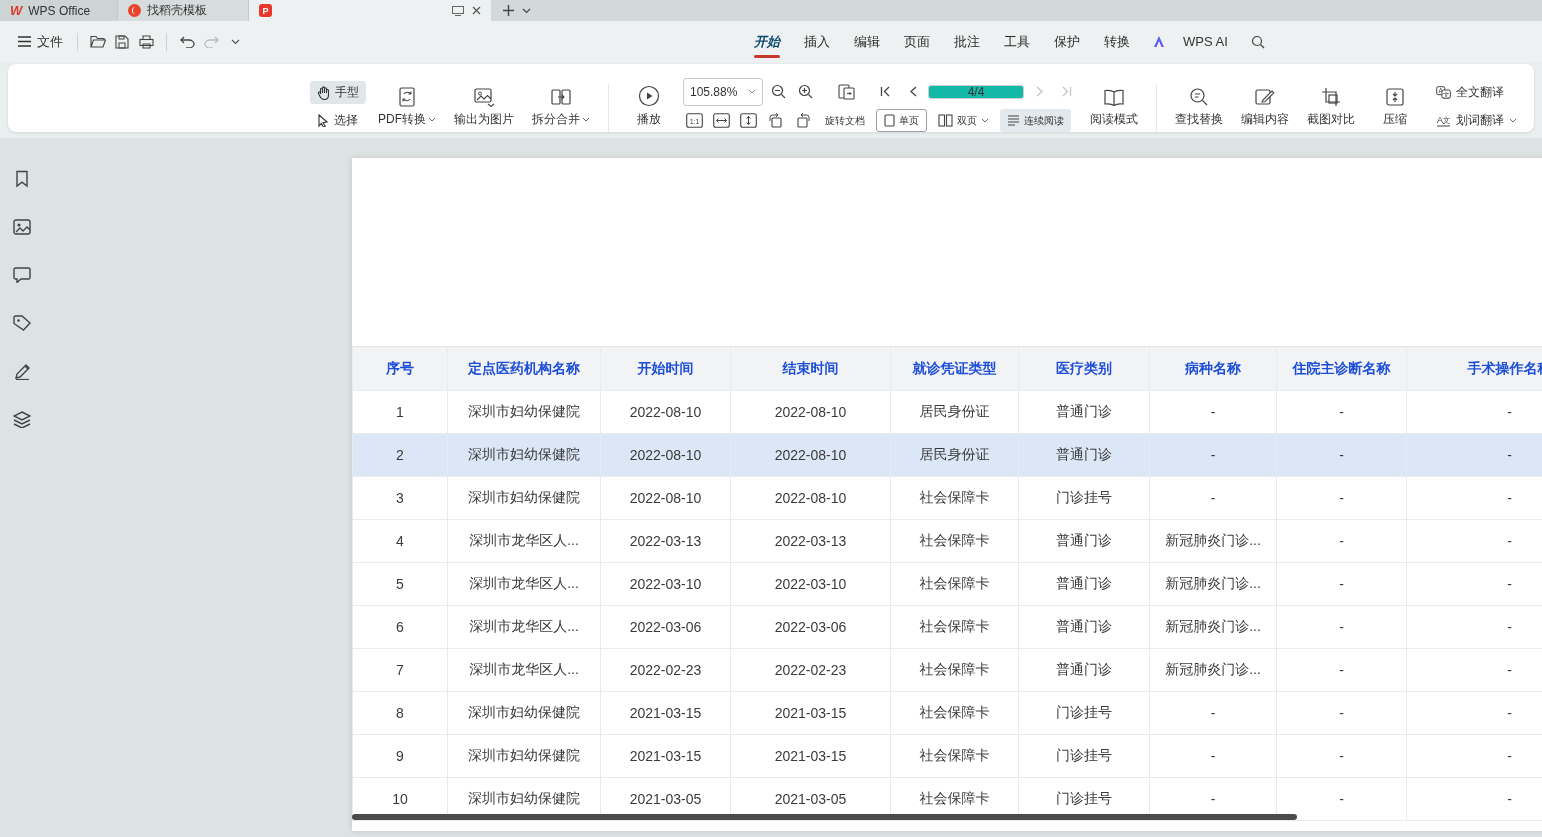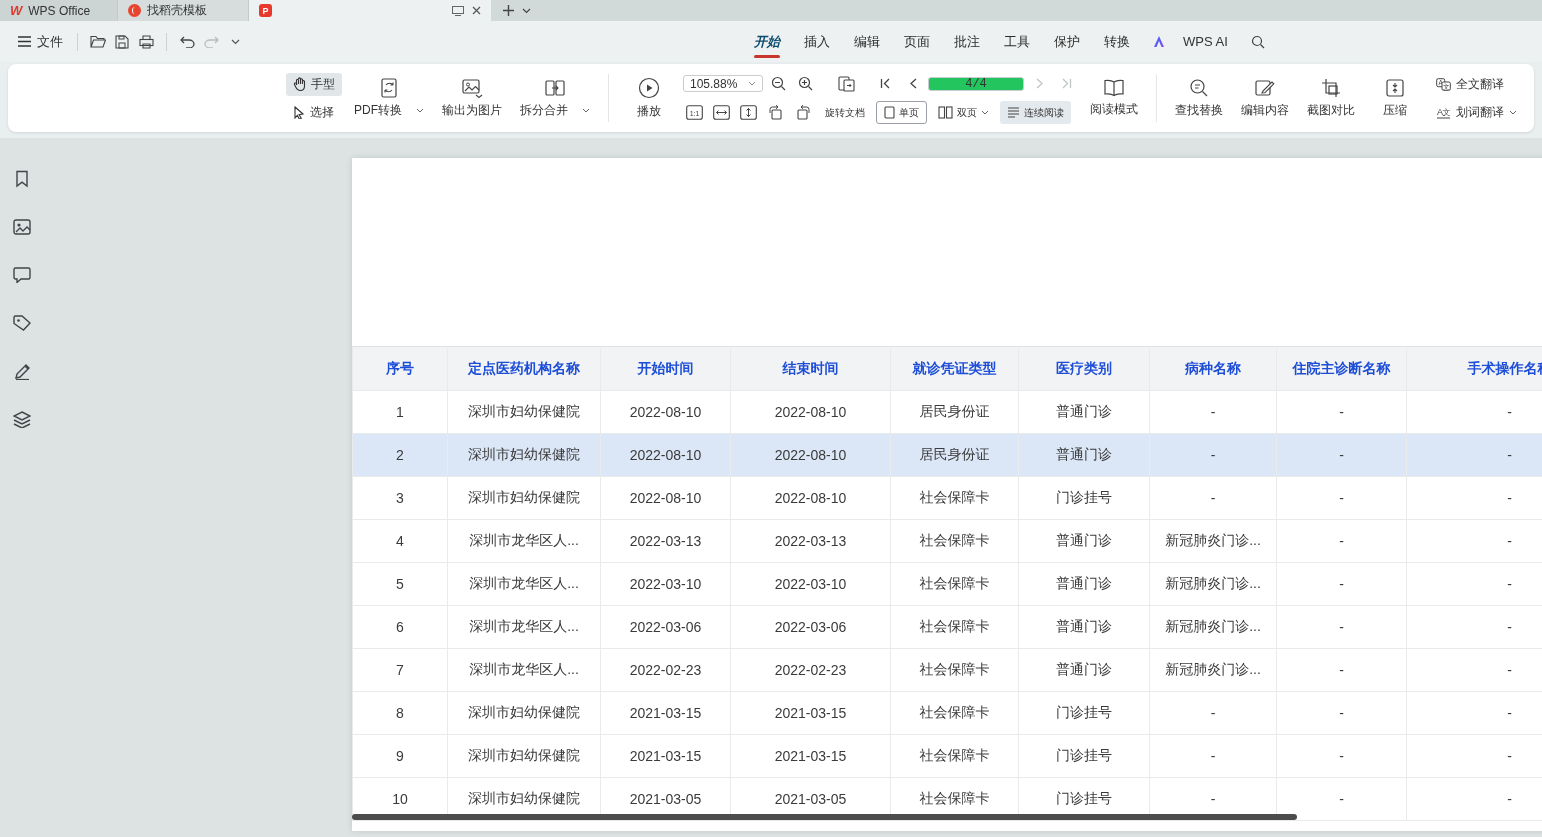--- a/index.html
+++ b/index.html
@@ -29,33 +29,33 @@
   .qbtn { width:24px; height:24px; display:flex; align-items:center; justify-content:center; border-radius:3px; }
   .menu-center { display:flex; align-items:center; margin-left:495px; }
   .menu-item { padding:9px 12px; font-size:13px; color:#2a2a2a; position:relative; cursor:default; }
   .menu-item.active { color:#0c4a6e; font-weight:bold;font-style:italic; }
   .menu-item.active::after { content:""; position:absolute; left:12px; right:12px; bottom:2px; height:3px; background:#c7352b; border-radius:2px; }
   .wps-ai { display:flex; align-items:center; gap:17px; padding:9px 10px; font-size:13px; }
   .menu-search { margin-left:8px; }
 
   
   .toolbar-strip { padding:2px 8px 6px 8px; background:#e9eeee; flex-shrink:0; }
-  .toolbar { background:#fff; border-radius:8px; box-shadow:0 1px 3px rgba(0,0,0,.10); height:68px; display:flex; align-items:center; padding:0 10px; gap:6px; }
+  .toolbar { background:#fff; border-radius:8px; box-shadow:0 1px 3px rgba(0,0,0,.10); height:68px; display:flex; align-items:flex-end; padding:0 10px; gap:6px; }
   .grow { flex:1; }
   .tb-divider { width:1px; height:48px; background:#e6e6e6; margin:0 6px; flex-shrink:0; }
   .tb-col2 { display:flex; flex-direction:column; justify-content:center; gap:5px; }
   .tool-row { display:flex; align-items:center; gap:5px; height:23px; padding:0 7px; border-radius:3px; font-size:12px; color:#333; cursor:default; }
   .tool-row.active { background:#e1e7e9; }
   .tb-big { display:flex; flex-direction:column; align-items:center; justify-content:center; gap:4px; min-width:56px; padding:4px 6px; border-radius:4px; font-size:12px; color:#333; cursor:default; }
-  .tb-big .lbl { display:flex; align-items:center; gap:14px; white-space:nowrap; }
+  .tb-big .lbl { display:flex; align-items:center; gap:2px; white-space:nowrap; }
   .zoom-col { display:flex; flex-direction:column; gap:6px; }
   .zrow { display:flex; align-items:center; gap:4px; height:23px; }
-  .zoom-box { width:80px; height:17px; border:1px solid #c9cdd1; border-radius:3px; display:flex; align-items:center; justify-content:space-between; padding:0 6px; font-size:12px; background:#fff; }
+  .zoom-box { width:80px; height:28px; border:1px solid #c9cdd1; border-radius:3px; display:flex; align-items:center; justify-content:space-between; padding:0 6px; font-size:12px; background:#fff; }
   .sq { width:23px; height:23px; display:flex; align-items:center; justify-content:center; border-radius:3px; cursor:default; }
-  .page-input { width:96px; height:14px; border:1px solid #c9cdd1; border-radius:3px; text-align:center; font-size:12px; font-family:Liberation Mono, monospace; color:#333; background:#22c55e; }
+  .page-input { width:96px; height:14px; border:1px solid #c9cdd1; border-radius:3px; text-align:center; font-size:12px; font-family:Liberation Sans, sans-serif; color:#333; background:#14b8a6; }
   .mode-btn { display:flex; align-items:center; gap:4px; height:23px; padding:0 7px; border-radius:3px; font-size:10px; white-space:nowrap; cursor:default; }
   .mode-btn.outlined { border:1px solid #9aa0a6; }
   .mode-btn.filled { background:#e4e9ed; }
   .icon { display:block; }
 
   
   .main { flex:1; display:flex; min-height:0; }
   .side-rail { width:44px; display:flex; flex-direction:column; align-items:center; padding-top:28px; gap:22px; flex-shrink:0; }
   .rail-btn { width:26px; height:26px; display:flex; align-items:center; justify-content:center; border-radius:4px; }
   .content { position:relative; flex:1; overflow:hidden; }

